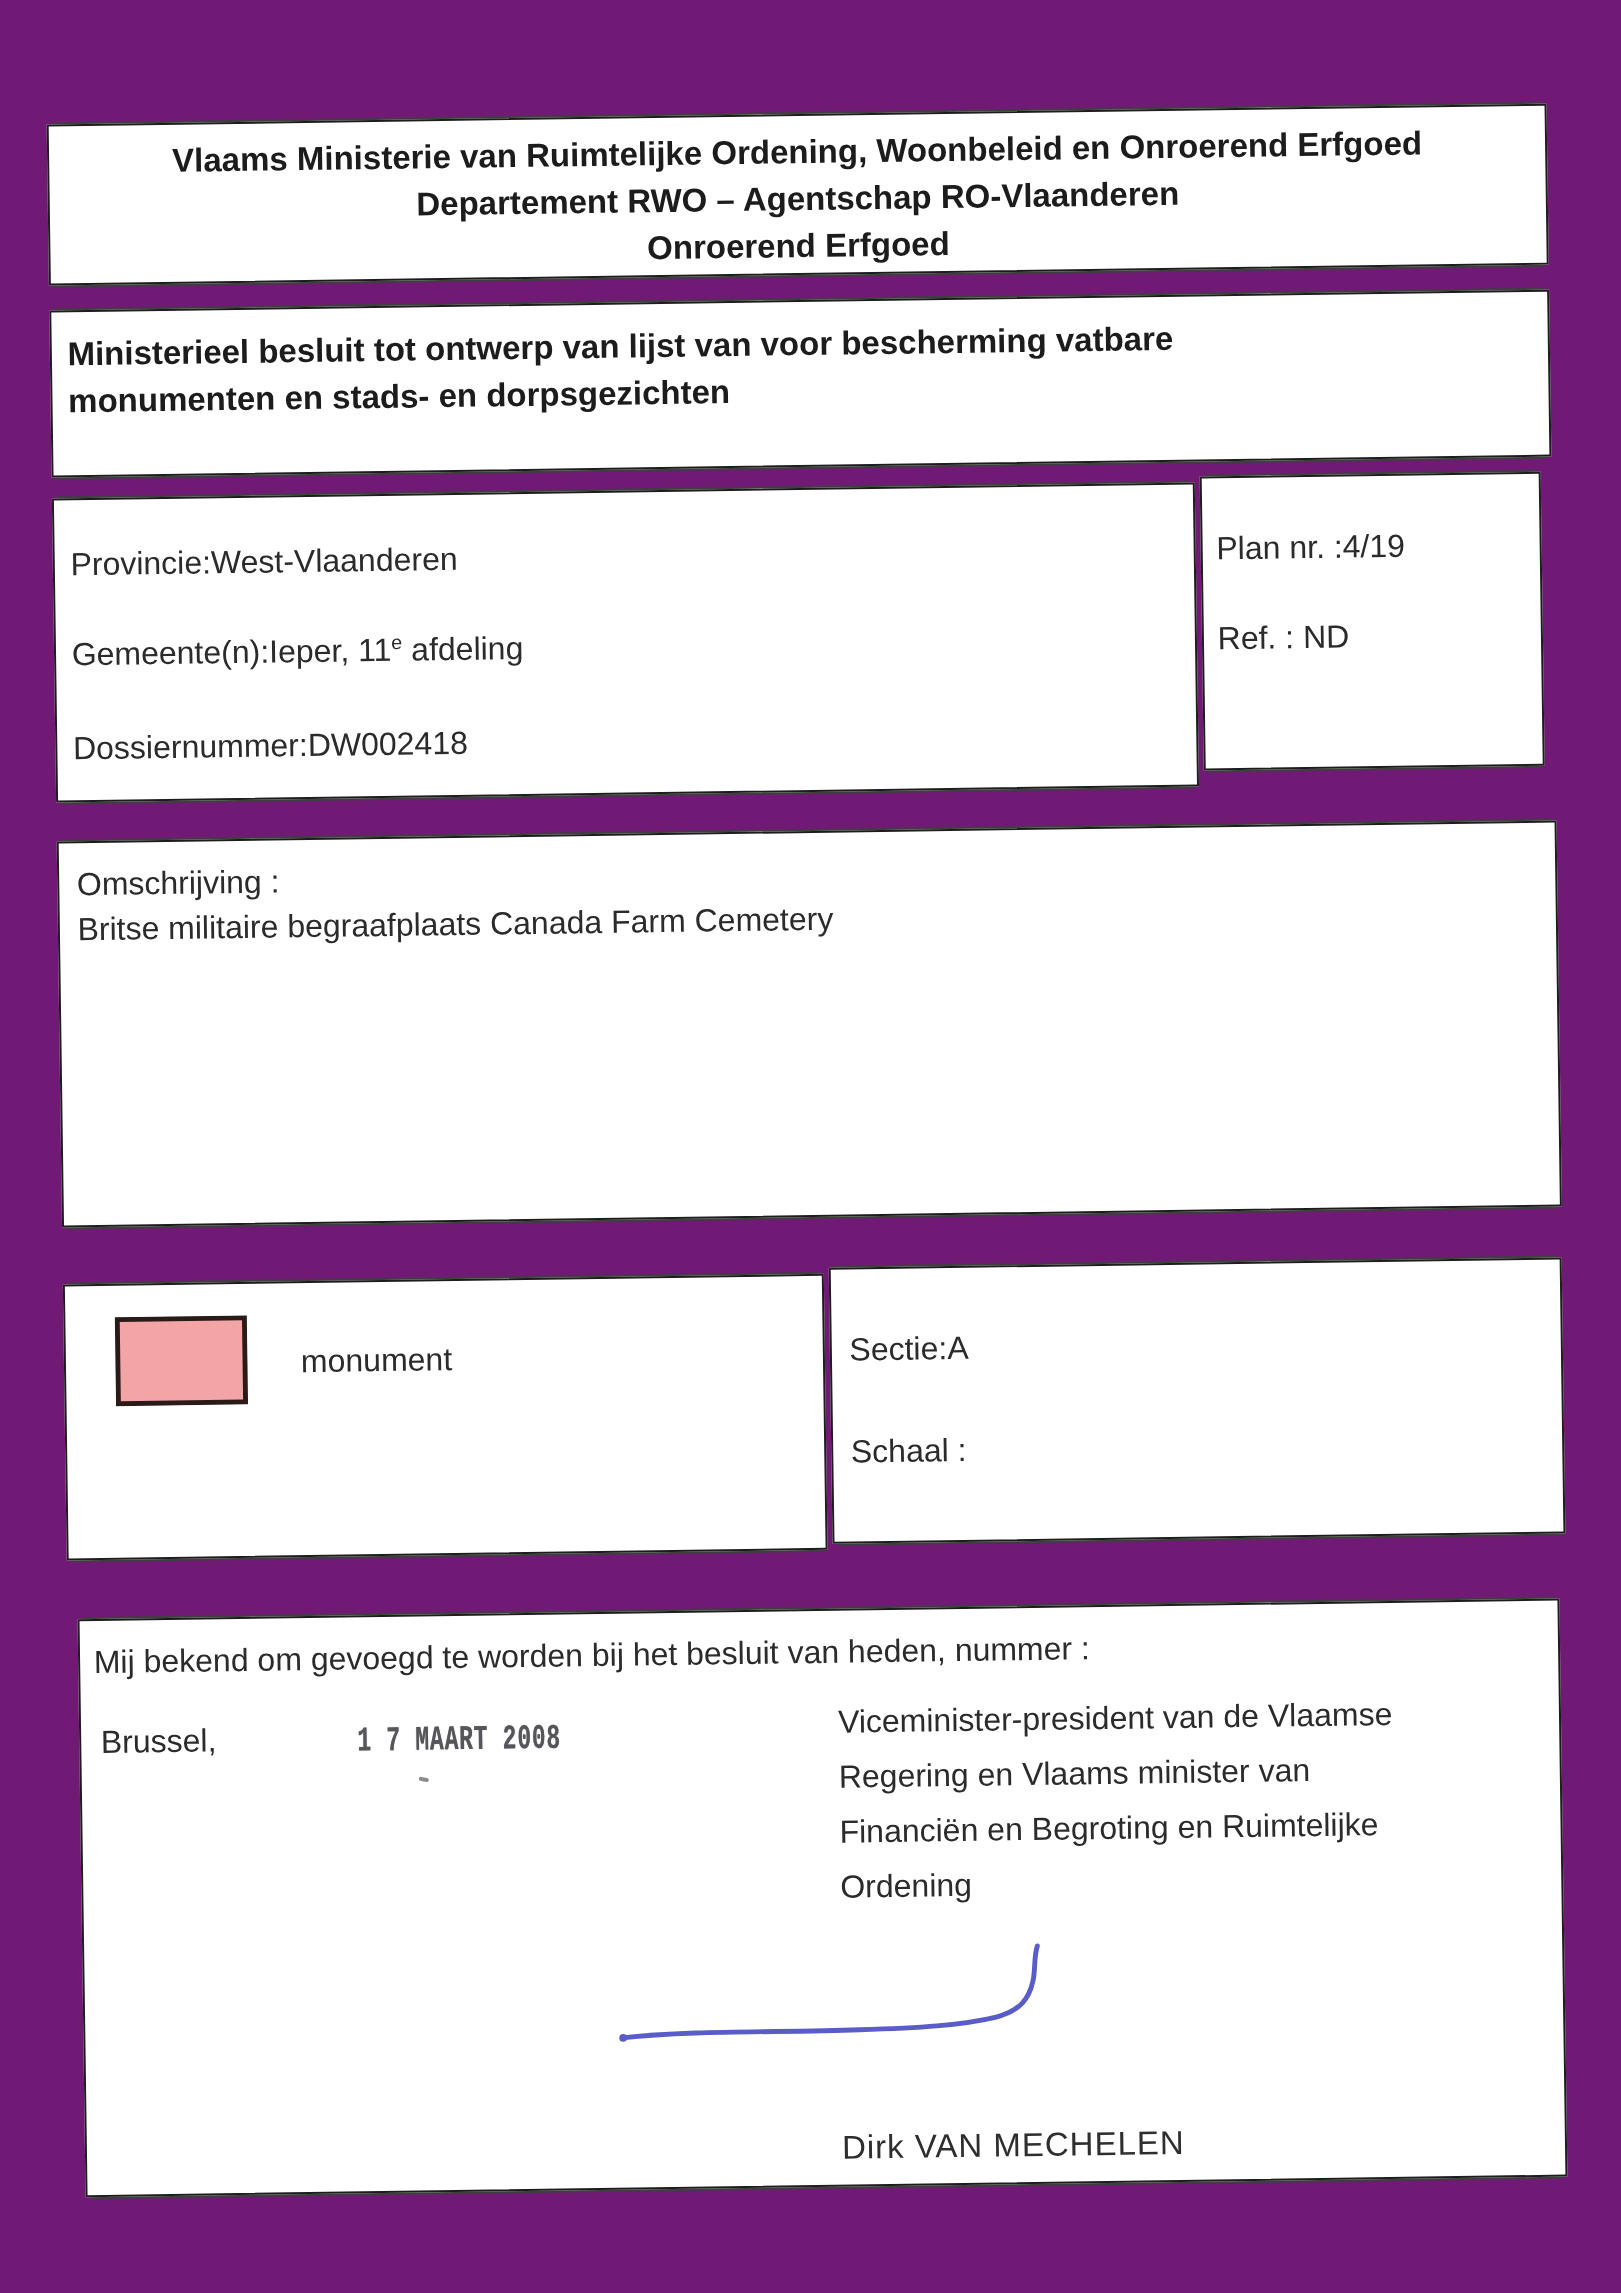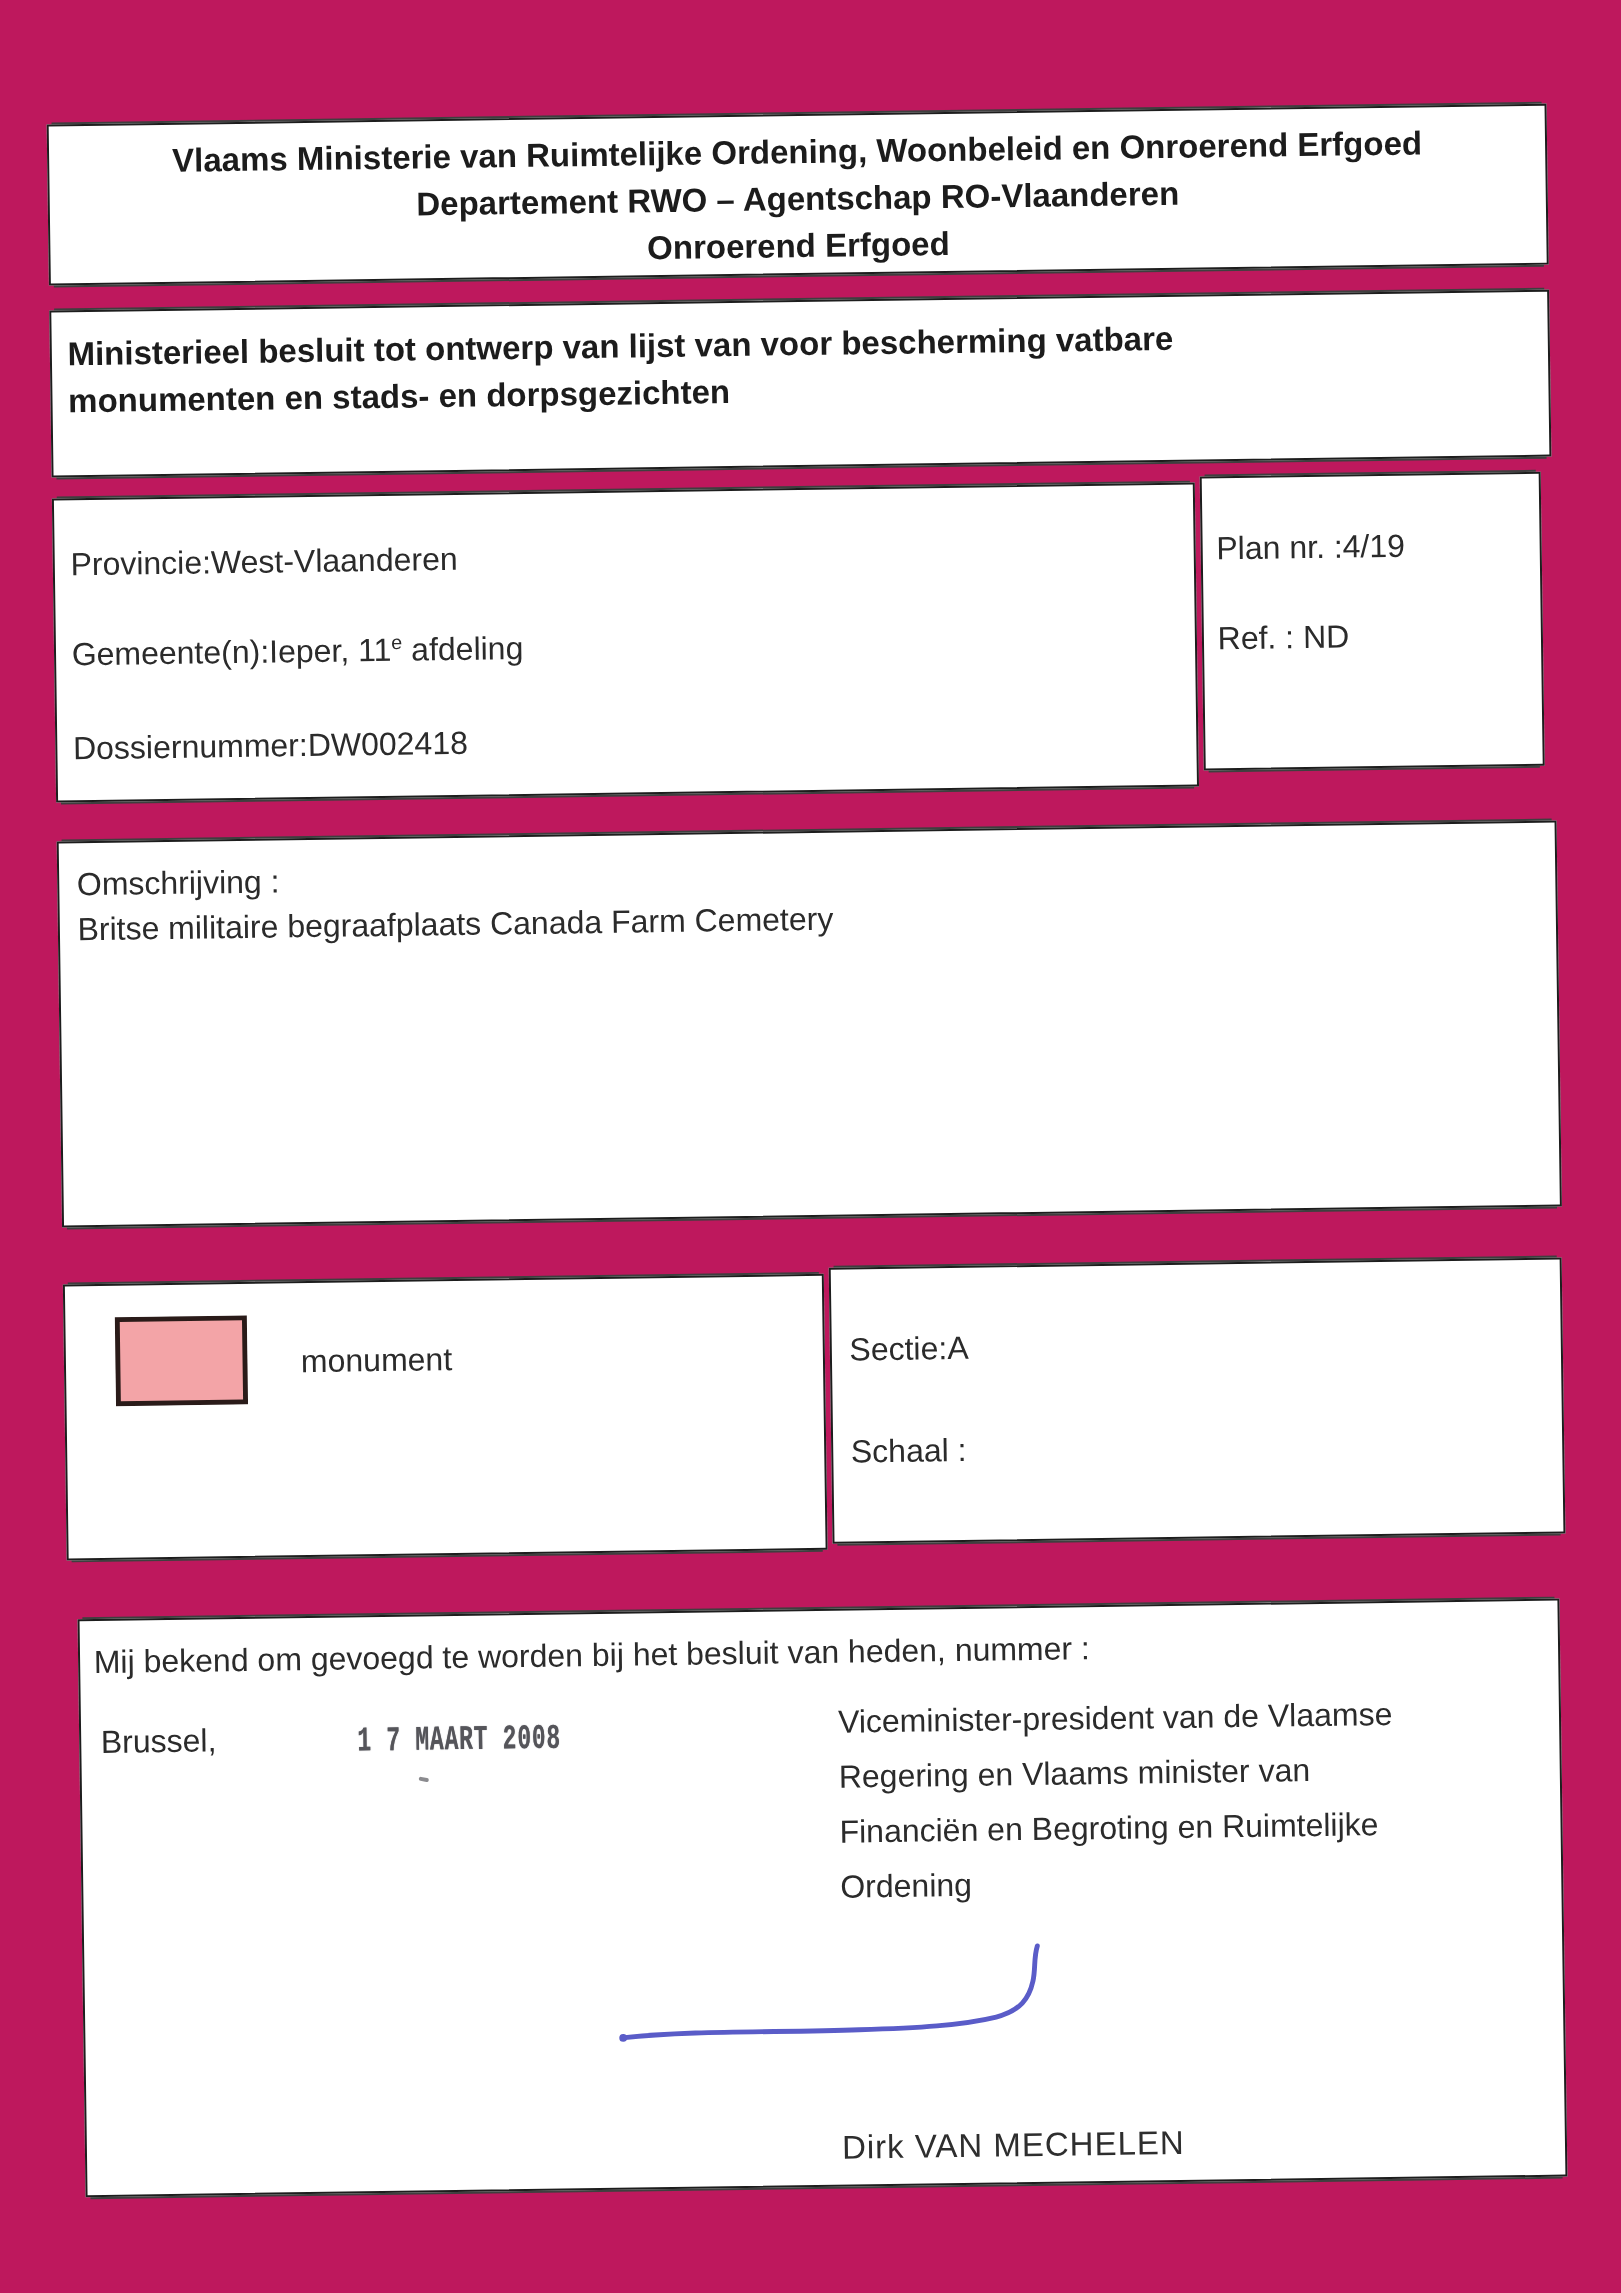--- a/index.html
+++ b/index.html
@@ -1,18 +1,18 @@
 <!DOCTYPE html>
 <html><head>
 <meta charset="utf-8">
 <style>
   html,body { margin:0; padding:0; background:#e8e8e8; }
   .page {
     position:relative; width:1621px; height:2294px;
-    background:#be185d; overflow:hidden;
+    background:#701a75; overflow:hidden;
     font-family:"Liberation Sans", sans-serif;
     color:#2b2b2b;
   }
   .sheet {
     position:absolute; left:0; top:0; width:1621px; height:2294px;
     transform:rotate(-0.8deg); transform-origin:50% 50%;
   }
   .box {
     position:absolute; background:#fff;
     border:2.9px solid #1d1d1d;

